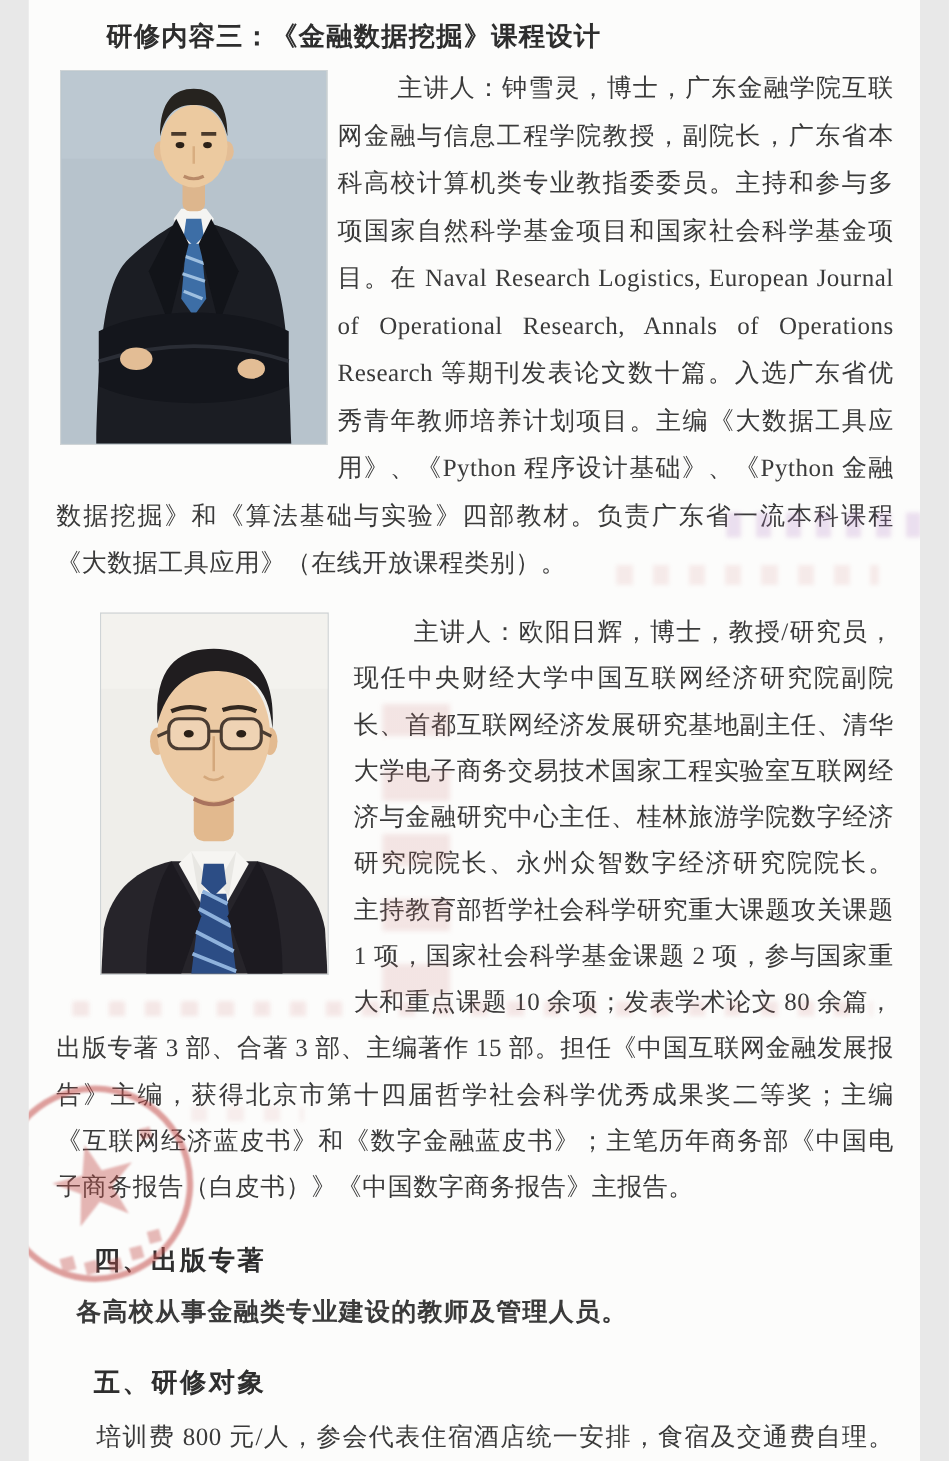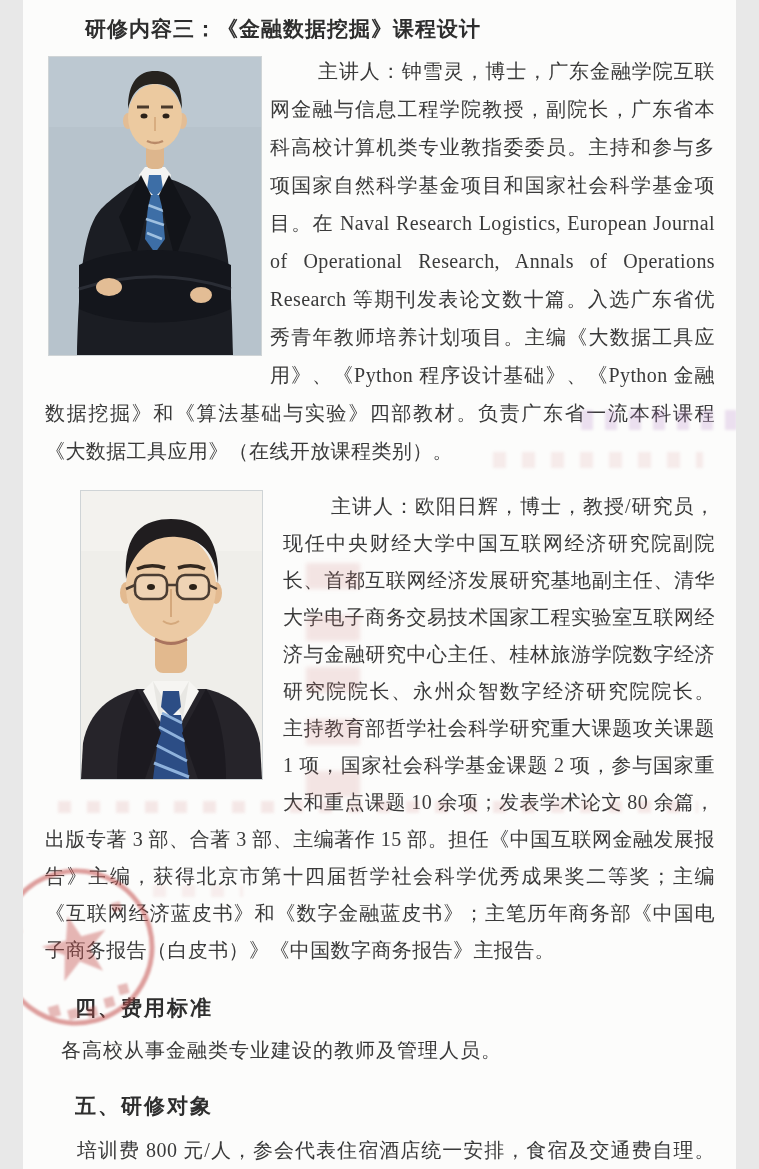--- a/index.html
+++ b/index.html
@@ -29,21 +29,21 @@
     float:left;background:#b7c3cc;border:1px solid #cfd4d6;box-sizing:content-box;
   }
   .photo svg{display:block;}
   .photo1{width:212px;height:298px;margin:4px 8px 6px 3px;}
   .photo2{width:181px;height:288px;margin:2px 20px 8px 35px;background:#efeeea;}
   .sec-heading{
     font-size:21px;line-height:30px;font-weight:bold;color:#2e2e2e;
     margin:24px 0 10px 30px;letter-spacing:2px;
   }
   .plain{
-    font-size:20px;line-height:34px;margin:0 0 4px 16px;color:#3a3a3a;letter-spacing:1px;
+    font-size:20px;line-height:34px;margin:0 0 4px 16px;color:#3a3a3a;letter-spacing:1px;font-weight:bold;
   }
   .fees-body{
     font-size:20px;line-height:38px;margin:6px 0 0 0;text-align:justify;
     text-indent:1.6em;color:#3a3a3a;letter-spacing:0.4px;
   }
   .h2-offset{margin-top:20px;}
   
   .artifact{position:absolute;pointer-events:none;}
   .bleed-row{
     background:repeating-linear-gradient(90deg,rgba(176,122,196,0.22) 0 12px,transparent 12px 24px);
@@ -122,21 +122,21 @@
         <path d="M86 94 L96 94 M54 94 L45 98 M128 94 L136 98" stroke="#4a3c32" stroke-width="2.5" fill="none"></path>
         <ellipse cx="70" cy="96" rx="4" ry="3" fill="#2b2118"></ellipse>
         <ellipse cx="112" cy="96" rx="4" ry="3" fill="#2b2118"></ellipse>
         <path d="M90 98 L90 126 M82 130 Q90 136 98 130" stroke="#d4a87c" stroke-width="2" fill="none"></path>
         <path d="M74 148 Q90 157 106 148" stroke="#a9735e" stroke-width="3" fill="none"></path>
       </svg>
     </div>
     <p>主讲人：欧阳日辉，博士，教授/研究员，现任中央财经大学中国互联网经济研究院副院长、首都互联网经济发展研究基地副主任、清华大学电子商务交易技术国家工程实验室互联网经济与金融研究中心主任、桂林旅游学院数字经济研究院院长、永州众智数字经济研究院院长。 主持教育部哲学社会科学研究重大课题攻关课题 1 项，国家社会科学基金课题 2 项，参与国家重大和重点课题 10 余项；发表学术论文 80 余篇，出版专著 3 部、合著 3 部、主编著作 15 部。担任《中国互联网金融发展报告》主编，获得北京市第十四届哲学社会科学优秀成果奖二等奖；主编《互联网经济蓝皮书》和《数字金融蓝皮书》；主笔历年商务部《中国电子商务报告（白皮书）》《中国数字商务报告》主报告。</p>
   </div>
 
-  <h3 class="sec-heading">四、费用标准</h3>
+  <h3 class="sec-heading">四、出版专著</h3>
   <p class="plain">各高校从事金融类专业建设的教师及管理人员。</p>
 
   <h3 class="sec-heading">五、研修对象</h3>
   <p class="fees-body">培训费 800 元/人，参会代表住宿酒店统一安排，食宿及交通费自理。培训费由会议主办方委托山西太原晋祠宾馆 9 号楼前台收取并开具发票，报到现场支</p>
 
   <div class="artifact bleed-row" style="left:558px;top:410px;width:156px;height:20px;"></div>
   <div class="artifact bleed-row red" style="left:470px;top:452px;width:210px;height:16px;opacity:.6;"></div>
   <div class="artifact bleed-col" style="left:283px;top:552px;width:54px;height:245px;"></div>
   <div class="artifact bleed-row red" style="left:35px;top:801px;width:640px;height:12px;opacity:.7;"></div>
   <div class="artifact bleed-row red" style="left:130px;top:885px;width:90px;height:12px;opacity:.5;"></div>

